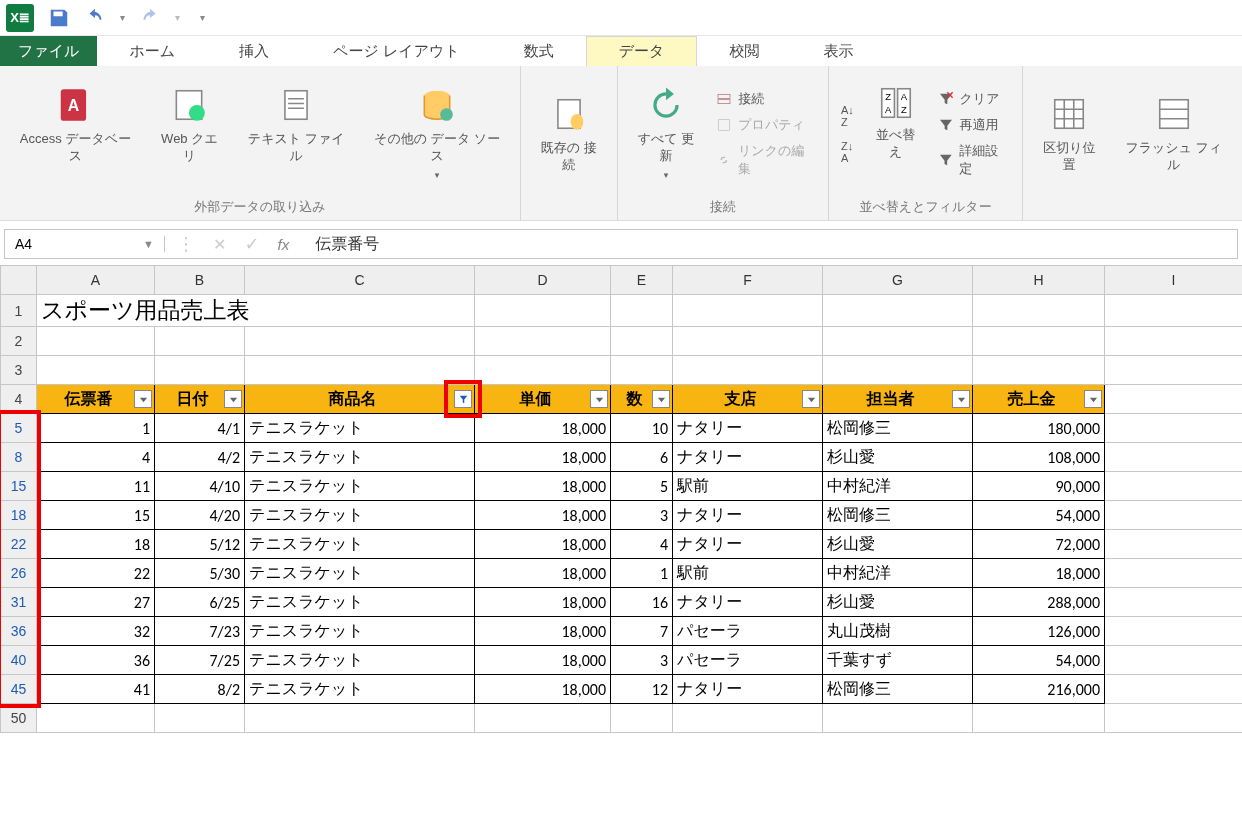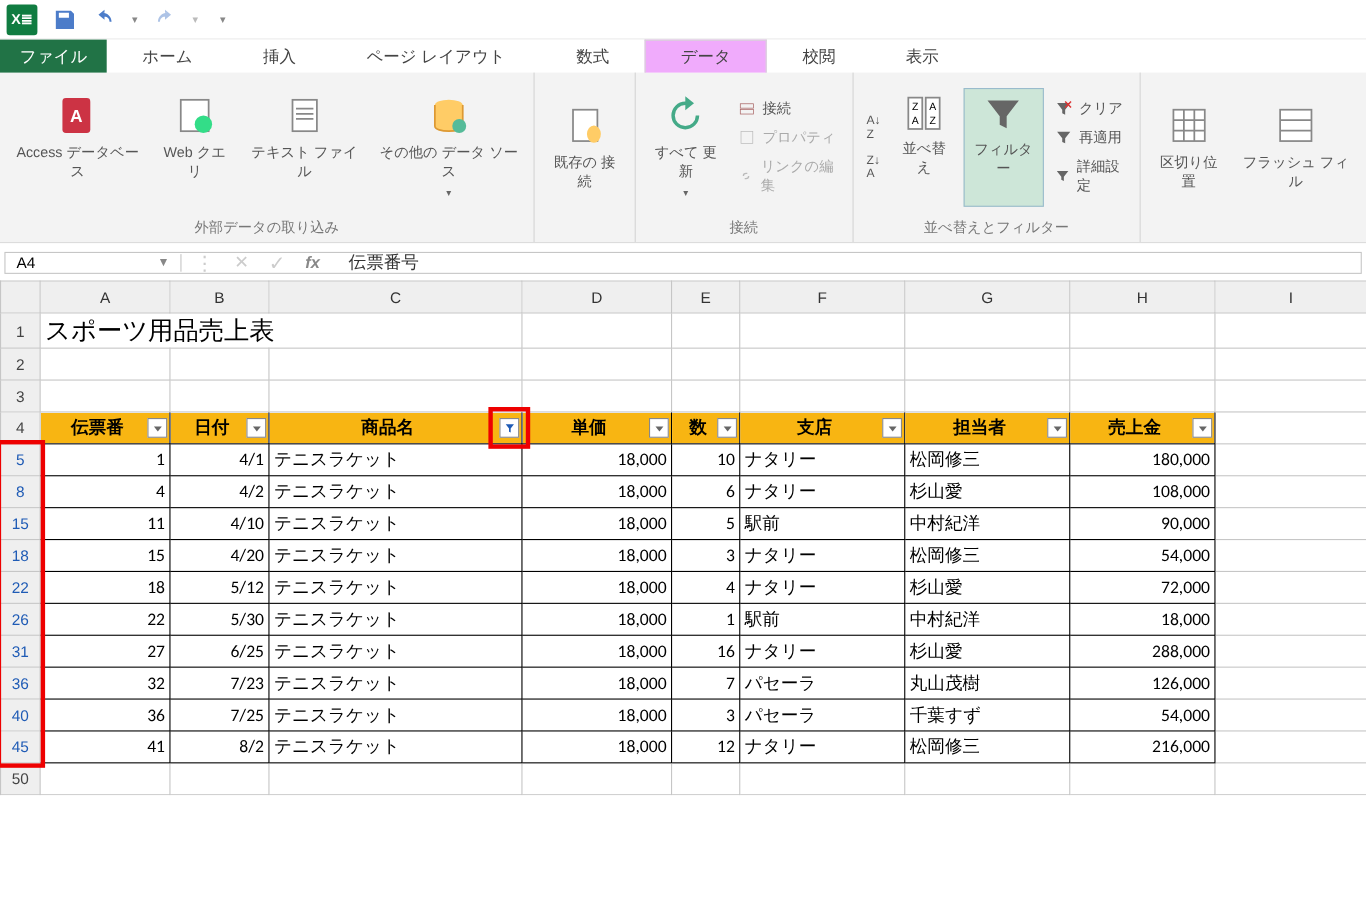--- a/index.html
+++ b/index.html
@@ -7,40 +7,40 @@
 
 
 .qat { height:36px; display:flex; align-items:center; background:#fff; border-bottom:1px solid #e6e6e6; padding:0 6px; gap:14px; }
 .qat .excel-logo { width:28px; height:28px; background:#107c41; border-radius:3px; display:flex; align-items:center; justify-content:center; color:#fff; font-size:13px; font-weight:bold; font-family:Arial,sans-serif; }
 .qat svg { display:block; }
 
 
 .tabs { display:flex; height:30px; background:#fff; }
 .tab { padding:0 32px; display:flex; align-items:center; color:#444; cursor:default; font-size:15px; }
 .tab.file { background:#217346; color:#fff; font-size:15px; padding:0 18px; }
-.tab.active { background:#f0abfc; border:1px solid #d6d6d6; border-bottom:none; }
+.tab.active { background:#fef9c3; border:1px solid #d6d6d6; border-bottom:none; }
 
 
 .ribbon { background:#f3f3f3; border-bottom:1px solid #dcdcdc; height:155px; display:flex; }
 .group { border-right:1px solid #d5d5d5; padding:6px 8px 2px 8px; display:flex; flex-direction:column; justify-content:space-between; }
 .group-body { display:flex; align-items:center; gap:6px; flex:1; }
 .group-title { text-align:center; font-size:13px; color:#777; padding:2px 0; }
 .big-btn { display:flex; flex-direction:column; align-items:center; justify-content:flex-start; gap:5px; padding:4px 6px; min-width:58px; height:108px; cursor:default; }
 .big-btn .lbl { font-size:13px; text-align:center; color:#555; line-height:1.3; }
 .big-btn.active { background:#cde6d8; border:1px solid #9bc; }
 .small-btn { display:flex; align-items:center; gap:6px; font-size:13px; color:#555; padding:3px 4px; cursor:default; }
 .small-btn.disabled { color:#aaa; }
 .vstack { display:flex; flex-direction:column; gap:2px; }
 .sort-line { display:flex; align-items:center; gap:6px; font-size:13px; color:#555; padding:2px 4px; cursor:default; }
 
 
-.fbar { display:flex; align-items:center; border:1px solid #c6c6c6; margin:8px 4px 6px 4px; height:20px; }
+.fbar { display:flex; align-items:center; border:1px solid #c6c6c6; margin:8px 4px 6px 4px; height:30px; }
 .namebox { width:160px; border-right:1px solid #c6c6c6; padding:0 10px; display:flex; align-items:center; justify-content:space-between; }
 .fx-controls { display:flex; align-items:center; gap:18px; padding:0 12px; color:#999; }
-.fx { font-style:italic; color:#888; font-size:15px;font-weight:bold; }
+.fx { font-style:italic; color:#888; font-size:15px; }
 .formula { padding:0 14px; font-size:16px; color:#333; }
 
 
 .grid { border-collapse:collapse; width:1242px; table-layout:fixed; }
 .grid th, .grid td { border:1px solid #c6c6c6; padding:0 4px; height:29px; font-size:16px; white-space:nowrap; overflow:hidden; }
 .grid th.colh { background:#efefef; text-align:center; font-weight:normal; color:#333; height:24px; font-size:14px; }
 .grid .rowh { background:#efefef; text-align:center; font-weight:normal; color:#444; width:36px; font-size:14px; }
 .grid .rowh.filtered { color:#1f5bb5; }
 .grid .title { font-size:23px; font-family:"MS Mincho","Yu Mincho",serif; }
 
@@ -201,26 +201,20 @@
           <svg width="38" height="38" viewBox="0 0 24 24">
             <rect x="3" y="3" width="8" height="18" fill="#fff" stroke="#888"></rect>
             <rect x="13" y="3" width="8" height="18" fill="#fff" stroke="#888"></rect>
             <text x="7" y="10" font-size="6" text-anchor="middle">Z</text>
             <text x="7" y="18" font-size="6" text-anchor="middle">A</text>
             <text x="17" y="10" font-size="6" text-anchor="middle">A</text>
             <text x="17" y="18" font-size="6" text-anchor="middle">Z</text>
           </svg>
           <span class="lbl">並べ替え</span>
         </div>
-      <div class="big-btn active">
-          <svg width="38" height="38" viewBox="0 0 24 24">
-            <path fill="#666" d="M3 4h18l-7 9v7l-4-2v-5L3 4z"></path>
-          </svg>
-          <span class="lbl">フィルター</span>
-        </div>
       <div class="vstack">
         <div class="small-btn">
             <svg width="16" height="16" viewBox="0 0 24 24">
               <path fill="#666" d="M3 4h18l-7 9v7l-4-2v-5L3 4z"></path>
               <path d="M14 2l8 8M22 2l-8 8" stroke="#d33" stroke-width="2"></path>
             </svg>
             <span>クリア</span>
           </div>
         <div class="small-btn">
             <svg width="16" height="16" viewBox="0 0 24 24">

